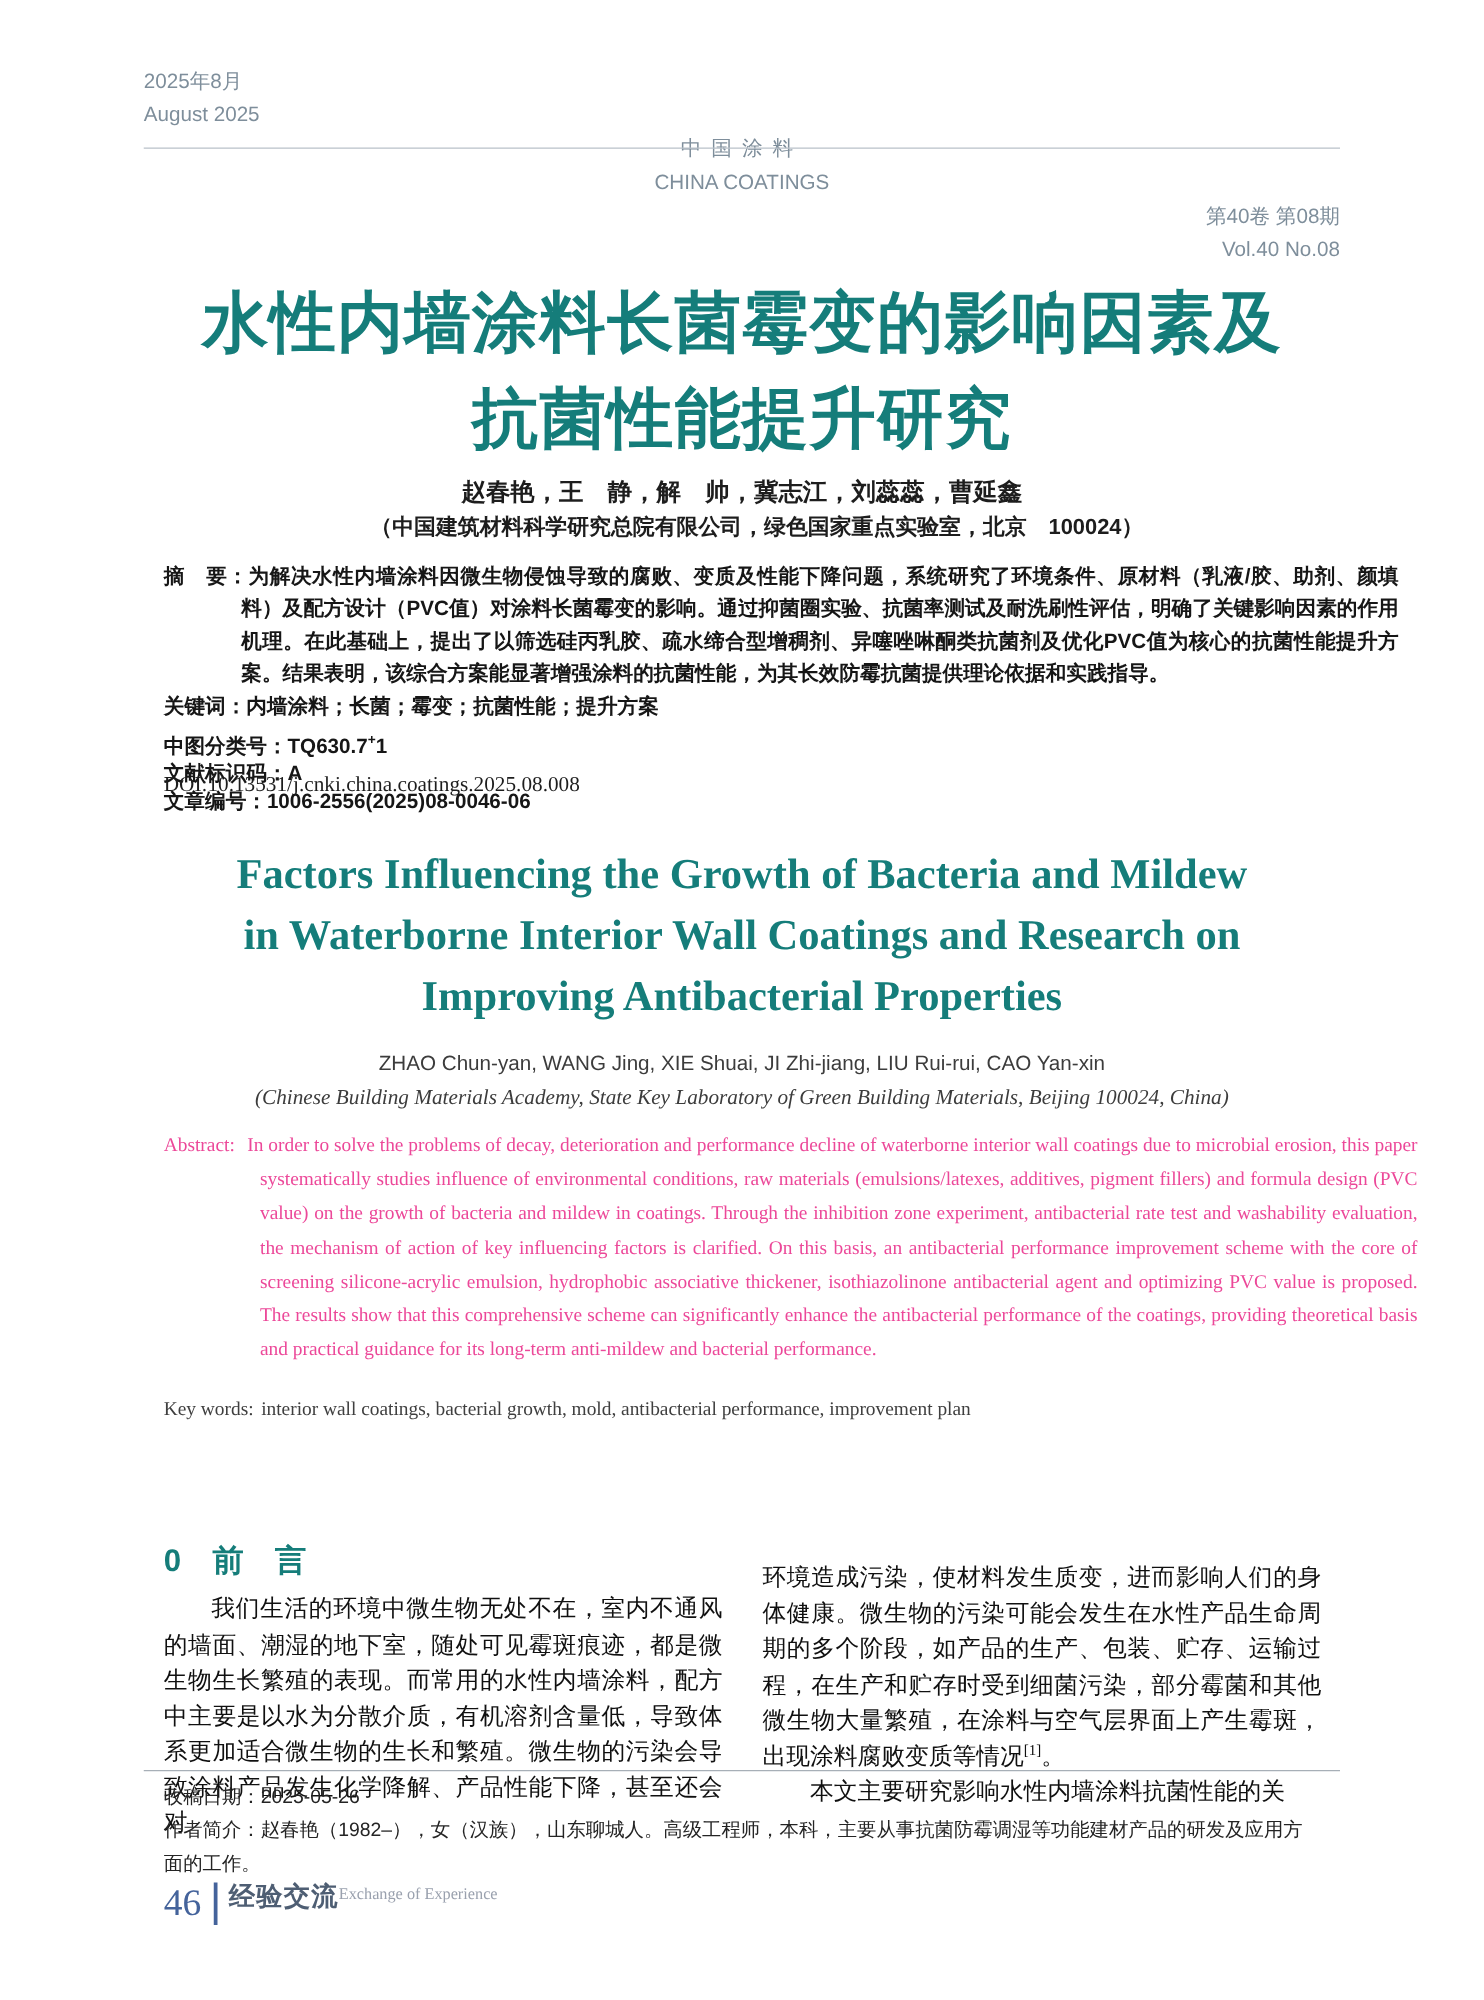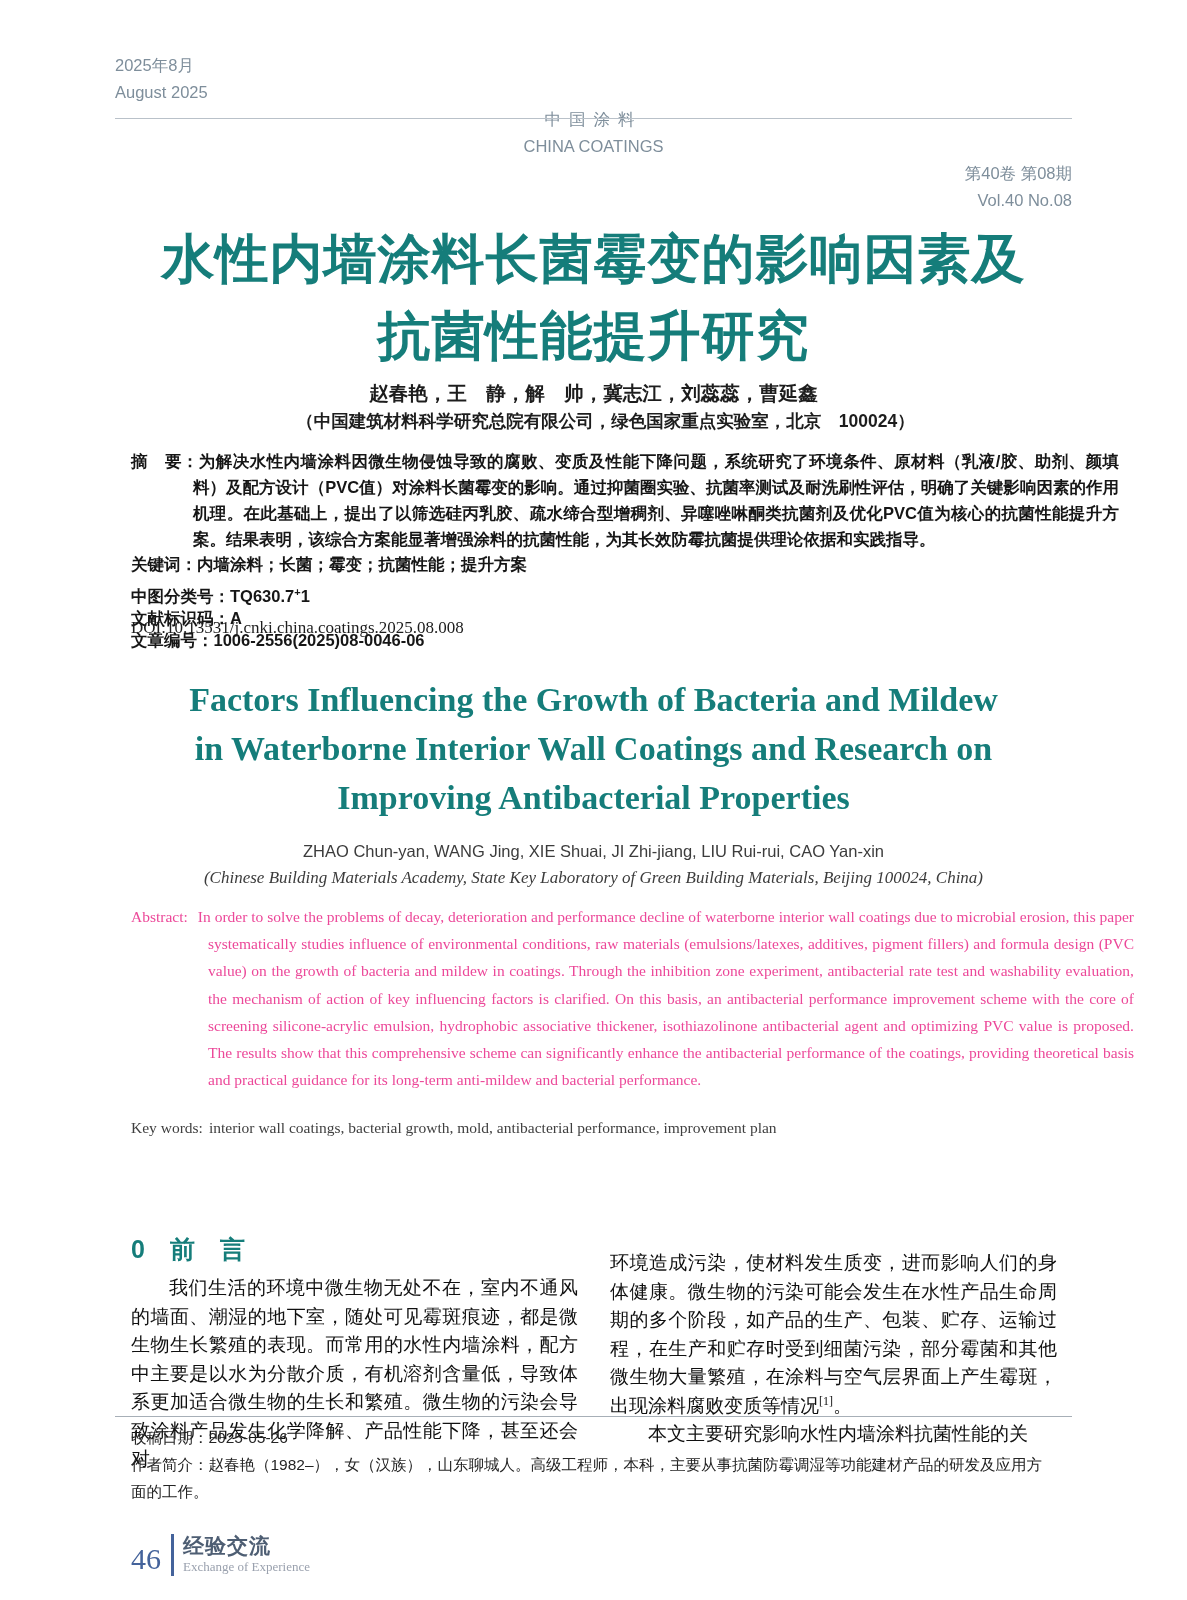--- a/index.html
+++ b/index.html
@@ -108,28 +108,28 @@
   
   .foot-rule { position:absolute; top:1416px; left:115px; right:115px; height:1px; background:#a7afb7; }
   .footnote {
     position:absolute; top:1424px; left:131px; width:926px;
     font-size:15.5px; line-height:27px; color:#242424;
   }
 
   
   .footer-mark {
     position:absolute; top:1506px; left:131px;
-    display:flex; align-items:stretch;margin-top:28px;
+    display:flex; align-items:stretch;
   }
   .page-num {
     font-family:"Liberation Serif", serif; font-size:30px; color:var(--footer-accent);
     align-self:flex-end; margin-right:10px; line-height:34px;
   }
   .footer-bar { width:3px; background:var(--footer-accent); margin-right:9px; }
-  .footer-col { display:flex; flex-direction:column; justify-content:center; }
+  .footer-col { display:flex; flex-direction:row; justify-content:center; }
   .footer-cn { font-size:21px; font-weight:bold; color:var(--footer-label); letter-spacing:1px; line-height:24px; }
   .footer-en { font-family:"Liberation Serif", serif; font-size:13px; color:var(--footer-sub); line-height:18px; }
 </style>
 </head>
 <body>
 
 <div class="page">
 
   <div class="journal-header">
     <div class="jh-left">

